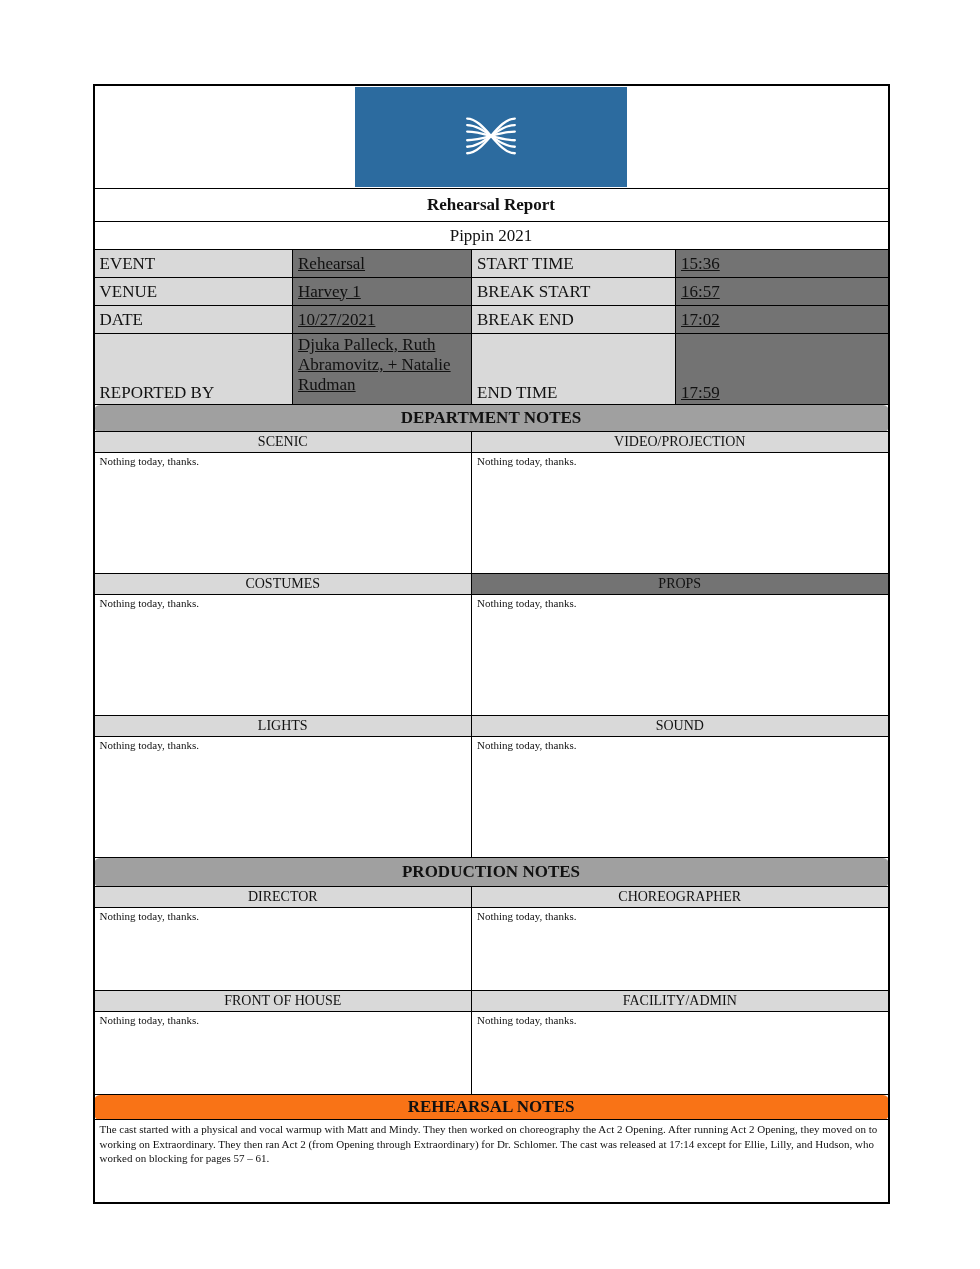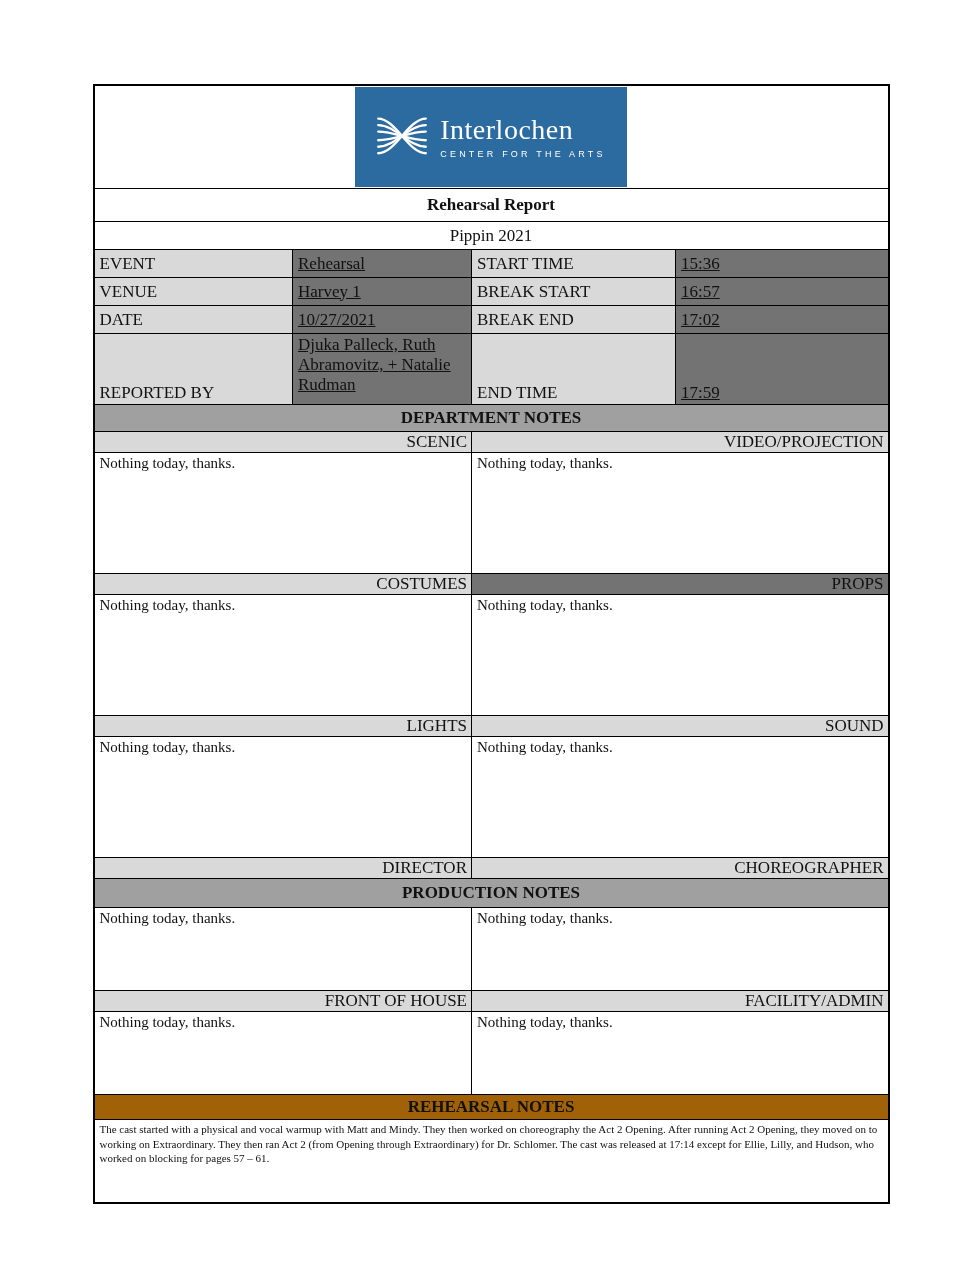--- a/index.html
+++ b/index.html
@@ -27,25 +27,25 @@
   td.title { height:30px; text-align:center; font-weight:bold; font-size:17px; }
   td.show  { height:25px; text-align:center; font-size:17px; }
   
   td.lbl { background:#d9d9d9; }
   td.val { background:#737373;text-decoration:underline; }
   tr.h25 td { height:25px; }
   tr.h68 td { height:68px; }
   .vtop { vertical-align:top; }
   .vbottom { vertical-align:bottom; }
   
-  td.sec { background:#a0a0a0; font-weight:bold; text-align:center; font-size:17px; height:24px; }
+  td.sec { background:#a0a0a0; font-weight:bold; text-align:center; font-size:17px; height:24px;border-radius:6px; }
   td.sec-tall { height:26px; }
   td.sec-thin { height:22px; }
-  td.sub { background:#d9d9d9; text-align:right; font-size:17px; height:20px; padding:0 4px; }
-  td.note { background:#fff; vertical-align:top; font-size:15px; padding:2px 5px;margin-top:44px; }
+  td.sub { background:#d9d9d9; text-align:center; font-size:14px; height:20px; padding:0 4px; }
+  td.note { background:#fff; vertical-align:top; font-size:11px; padding:2px 5px;margin-top:44px; }
   tr.note-dept td { height:116px; }
   tr.note-prod td { height:78px; }
   td.para { vertical-align:top; font-size:11px; line-height:1.32; padding:2px 5px; height:78px; }
 </style>
 </head>
 <body>
 
 <div class="sheet">
   <table class="report">
     <colgroup>
@@ -63,24 +63,20 @@
             <svg viewBox="0 0 48 44" width="52" height="48" aria-hidden="true">
               <g fill="none" stroke="#ffffff" stroke-width="2.1" stroke-linecap="round">
                 <path d="M2,5  C18,5  30,37 46,37"></path>
                 <path d="M2,11 C18,11 30,31 46,31"></path>
                 <path d="M2,17 C18,17 30,25 46,25"></path>
                 <path d="M2,37 C18,37 30,5  46,5"></path>
                 <path d="M2,31 C18,31 30,11 46,11"></path>
                 <path d="M2,25 C18,25 30,17 46,17"></path>
               </g>
             </svg>
-          </span>
-          <span class="logo-text">
-            <span class="brand">Interlochen</span>
-            <span class="tagline">CENTER FOR THE ARTS</span>
           </span>
         </div>
       </td>
     </tr>
 
     <tr>
           <td colspan="4" class="title">Rehearsal Report</td>
         </tr>
     <tr>
           <td colspan="4" class="show">Pippin 2021</td>
@@ -133,40 +129,40 @@
     <tr>
       <td colspan="2" class="sub" style="background: rgb(217, 217, 217);">LIGHTS</td>
       <td colspan="2" class="sub" style="background: rgb(217, 217, 217);">SOUND</td>
     </tr>
     <tr class="note-dept">
       <td colspan="2" class="note">Nothing today, thanks.</td>
       <td colspan="2" class="note">Nothing today, thanks.</td>
     </tr>
 
     <tr>
+          <td colspan="4" class="sec sec-tall" style="background: rgb(160, 160, 160);">PRODUCTION NOTES</td>
+        </tr>
+    <tr>
       <td colspan="2" class="sub" style="background: rgb(217, 217, 217);">DIRECTOR</td>
       <td colspan="2" class="sub" style="background: rgb(217, 217, 217);">CHOREOGRAPHER</td>
     </tr>
-    <tr>
-          <td colspan="4" class="sec sec-tall" style="background: rgb(160, 160, 160);">PRODUCTION NOTES</td>
-        </tr>
     <tr class="note-prod">
       <td colspan="2" class="note">Nothing today, thanks.</td>
       <td colspan="2" class="note">Nothing today, thanks.</td>
     </tr>
     <tr>
       <td colspan="2" class="sub" style="background: rgb(217, 217, 217);">FRONT OF HOUSE</td>
       <td colspan="2" class="sub" style="background: rgb(217, 217, 217);">FACILITY/ADMIN</td>
     </tr>
     <tr class="note-prod">
       <td colspan="2" class="note">Nothing today, thanks.</td>
       <td colspan="2" class="note">Nothing today, thanks.</td>
     </tr>
 
     <tr>
-          <td colspan="4" class="sec sec-thin" style="background: #a16207;">REHEARSAL NOTES</td>
+          <td colspan="4" class="sec sec-thin" style="background: #f97316;">REHEARSAL NOTES</td>
         </tr>
     <tr>
       <td colspan="4" class="para">The cast started with a physical and vocal warmup with Matt and Mindy. They then worked on choreography the Act 2 Opening. After running Act 2 Opening, they moved on to working on Extraordinary. They then ran Act 2 (from Opening through Extraordinary) for Dr. Schlomer. The cast was released at 17:14 except for Ellie, Lilly, and Hudson, who worked on blocking for pages 57 – 61.</td>
     </tr>
   </tbody>
     </table>
 </div>
 
 </body></html>

